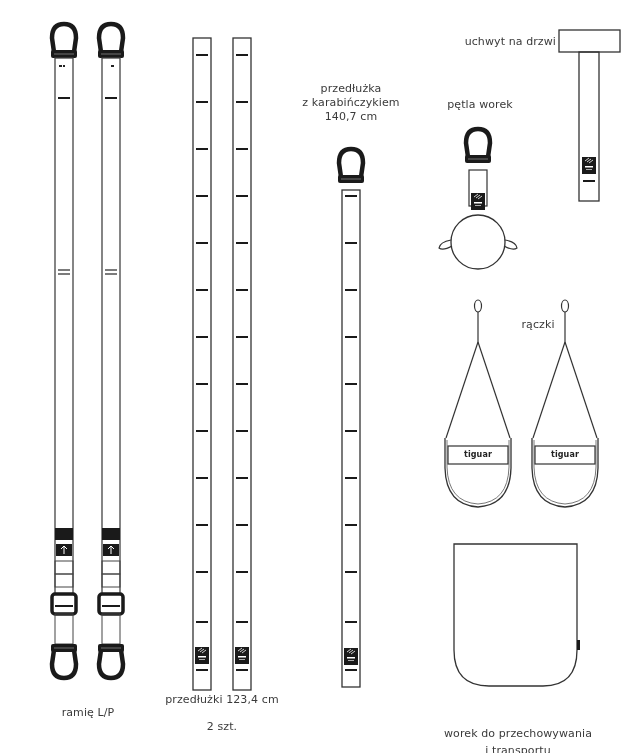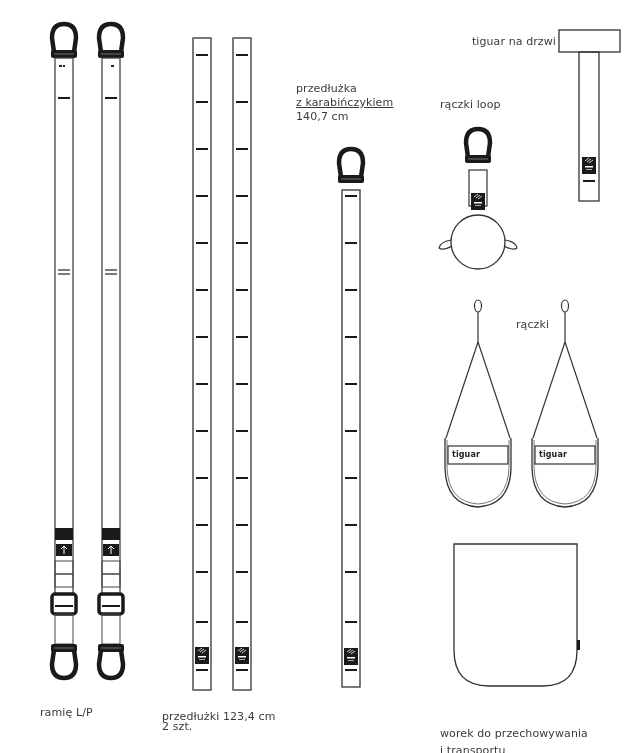--- a/index.html
+++ b/index.html
@@ -1,19 +1,19 @@
 <!DOCTYPE html>
 <html><head>
 <meta charset="utf-8">
 <style>
   html, body { margin: 0; padding: 0; background: #ffffff; }
   body { width: 638px; height: 753px; position: relative; overflow: hidden;
          font-family: "DejaVu Sans", sans-serif; color: #333; }
   svg.art { position: absolute; left: 0; top: 0; }
-  .lbl { position: absolute; font-size: 11px; line-height: 14px; 
+  .lbl { position: absolute; font-size: 11px; line-height: 14px; text-align: center;
          color: #3a3a3a; white-space: nowrap; letter-spacing: 0.1px; }
 </style>
 </head>
 <body>
 
 <svg class="art" width="638" height="753" viewBox="0 0 638 753" xmlns="http://www.w3.org/2000/svg">
   <defs>
     <g id="carabiner-top">
       <path d="M-10,22 L-12,8 Q-12,-6 0,-6 Q12,-6 12,8 L10,22" fill="none" stroke="#1a1a1a" stroke-width="4.5"></path>
       <rect x="-13" y="20" width="26" height="8" rx="2" fill="#1a1a1a"></rect>
@@ -172,27 +172,27 @@
     <path d="M454,544 L577,544 L577,650 Q577,686 543,686 L489,686 Q454,686 454,650 Z" fill="none" stroke="#333" stroke-width="1.3"></path>
     <rect x="577" y="640" width="3" height="10" fill="#1a1a1a"></rect>
   </g>
 </svg>
 
 <div class="lbl" style="left:452px;top:449px;width:52px;font-size:8px;font-weight:bold;line-height:12px;color:#222;">tiguar</div>
 <div class="lbl" style="left:539px;top:449px;width:52px;font-size:8px;font-weight:bold;line-height:12px;color:#222;">tiguar</div>
 
 <div class="lbl" style="left:40px;top:706px;width:96px;">ramię L/P</div>
 
-<div class="lbl" style="left:162px;top:710px;width:120px;">przedłużki 123,4 cm</div>
+<div class="lbl" style="left:162px;top:693px;width:120px;">przedłużki 123,4 cm</div>
 <div class="lbl" style="left:162px;top:720px;width:120px;">2 szt.</div>
 
 <div class="lbl" style="left:296px;top:82px;width:110px;">przedłużka</div>
-<div class="lbl" style="left:296px;top:96px;width:110px;text-decoration:underline;">z karabińczykiem</div>
+<div class="lbl" style="left:296px;top:96px;width:110px;">z karabińczykiem</div>
 <div class="lbl" style="left:296px;top:110px;width:110px;">140,7 cm</div>
 
-<div class="lbl" style="left:440px;top:98px;width:80px;">rączki loop</div>
+<div class="lbl" style="left:440px;top:98px;width:80px;">pętla worek</div>
 
-<div class="lbl" style="left:456px;top:35px;width:100px;text-align:right;">tiguar na drzwi</div>
+<div class="lbl" style="left:456px;top:35px;width:100px;text-align:right;">uchwyt na drzwi</div>
 
 <div class="lbl" style="left:516px;top:318px;width:44px;">rączki</div>
 
 <div class="lbl" style="left:440px;top:727px;width:156px;">worek do przechowywania</div>
 <div class="lbl" style="left:440px;top:720px;width:156px;margin-top:24px;">i transportu</div>
 
 </body></html>

